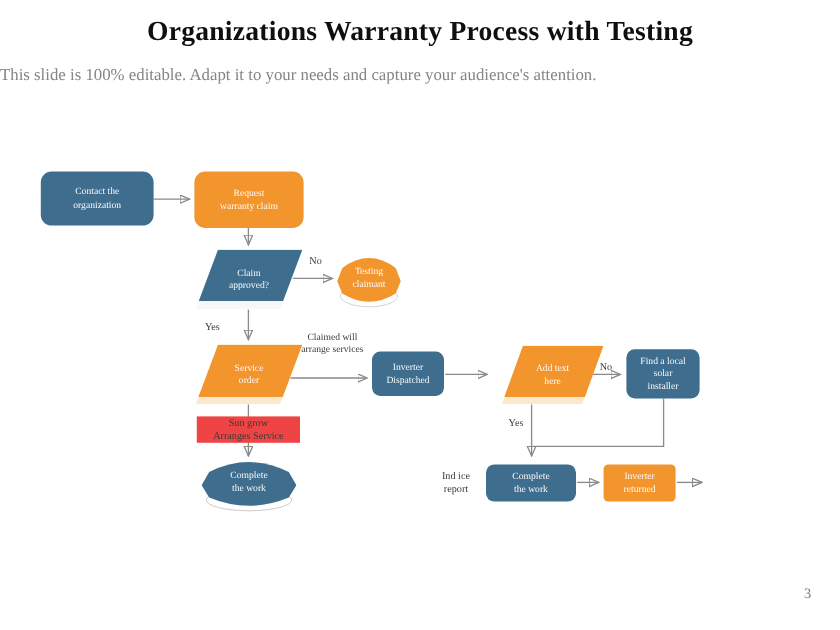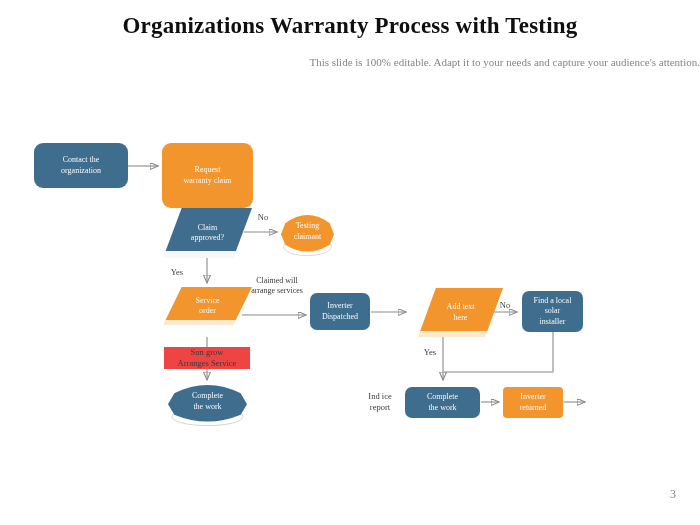--- a/index.html
+++ b/index.html
@@ -5,22 +5,22 @@
   html,body{margin:0;padding:0;background:#fff;}
   .slide{
     position:relative;width:700px;height:525px;background:#ffffff;overflow:hidden;
     font-family:Liberation Serif, serif;
   }
   .title{
     position:absolute;top:13px;left:0;right:0;margin:0;text-align:center;
     font-size:23px;font-weight:bold;color:#0f0f0f;letter-spacing:.2px;
   }
   .subtitle{
-    position:absolute;top:56px;left:0;right:0;margin:0;text-align:right;
-    font-size:11px;color:#858585;padding-left:13px;
+    position:absolute;top:56px;left:0;right:0;margin:0;text-align:left;
+    font-size:14px;color:#858585;
   }
   svg.connectors{position:absolute;left:0;top:0;width:700px;height:525px;}
   svg.connectors path{fill:none;stroke:#8a8a8a;stroke-width:1.1;}
   .node{
     position:absolute;display:flex;align-items:center;justify-content:center;
     text-align:center;color:rgba(255,255,255,.96);font-size:8px;line-height:1.3;
   }
   .node .nlabel{white-space:pre-line;position:relative;z-index:2;}
   .blue{background:#3E6D8E;}
   .orange{background:#F3952D;}
@@ -71,40 +71,40 @@
     <path d="M207,337 V380" marker-end="url(#ah)"></path>
     <path d="M481,402 H499" marker-end="url(#ah)"></path>
     <path d="M564,402 H585" marker-end="url(#ah)"></path>
   </svg>
 
   <div class="node rect blue" style="left:34px;top:143px;width:94px;height:45px;align-items:center;">
     <span class="nlabel">Contact the
 organization</span>
   </div>
 
-  <div class="node rect orange" style="left:162px;top:143px;width:91px;height:65px;">
+  <div class="node rect orange" style="left:162px;top:143px;width:91px;height:47px;">
     <span class="nlabel">Request
 warranty claim</span>
   </div>
 
   <div class="node para blue" style="left:163px;top:208px;width:89px;height:50px;">
     <span class="nlabel">Claim
 approved?</span>
   </div>
 
   <div class="node barrel" style="left:281px;top:213px;width:53px;height:44px;">
     <svg viewBox="0 0 100 64" preserveAspectRatio="none">
       <ellipse cx="50" cy="49" rx="45" ry="13" fill="#ffffff" stroke="#c4c4c4" stroke-width="1"></ellipse>
       <path d="M8,15 Q50,-9 92,15 L100,31 L92,46 Q50,66 8,46 L0,31 Z" fill="#F3952D"></path>
     </svg>
     <span class="nlabel">Testing
 claimant</span>
   </div>
 
-  <div class="node para orange" style="left:163px;top:287px;width:89px;height:38px;">
+  <div class="node para orange" style="left:163px;top:287px;width:89px;height:50px;">
     <span class="nlabel">Service
 order</span>
   </div>
 
   <div class="node rect r7 blue" style="left:310px;top:293px;width:60px;height:37px;">
     <span class="nlabel">Inverter
 Dispatched</span>
   </div>
 
   <div class="node barrel" style="left:168px;top:383px;width:79px;height:44px;">

